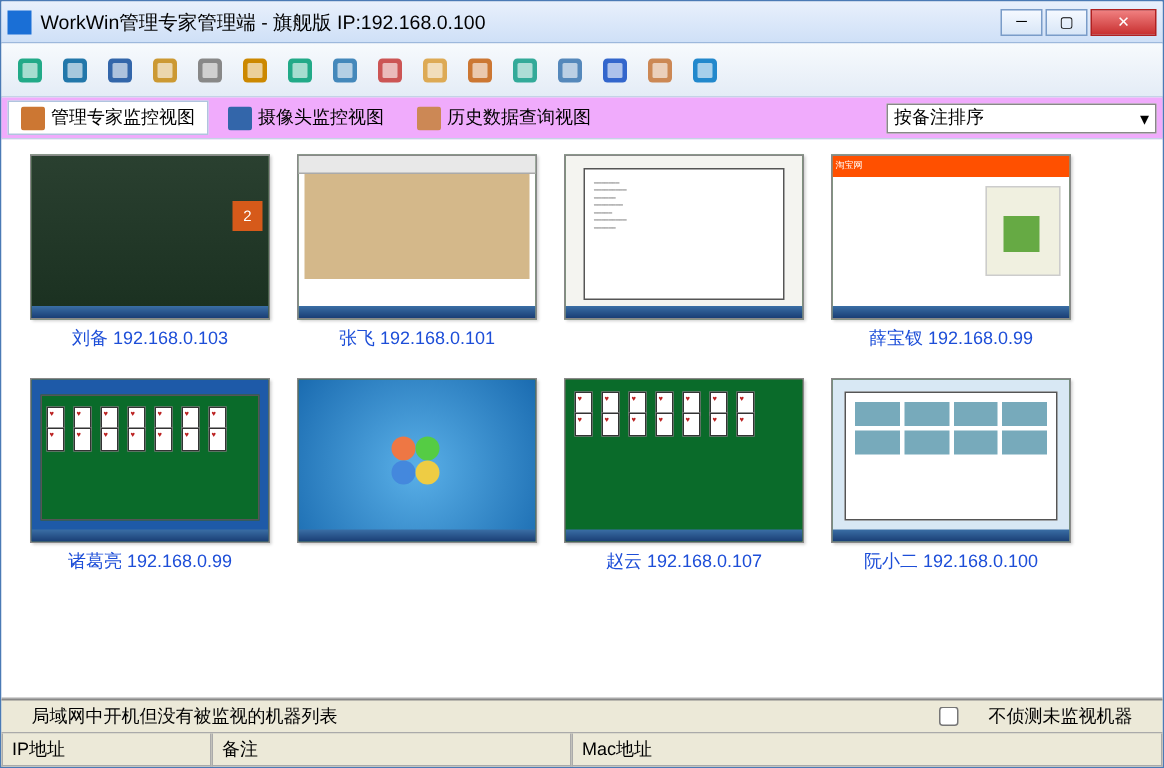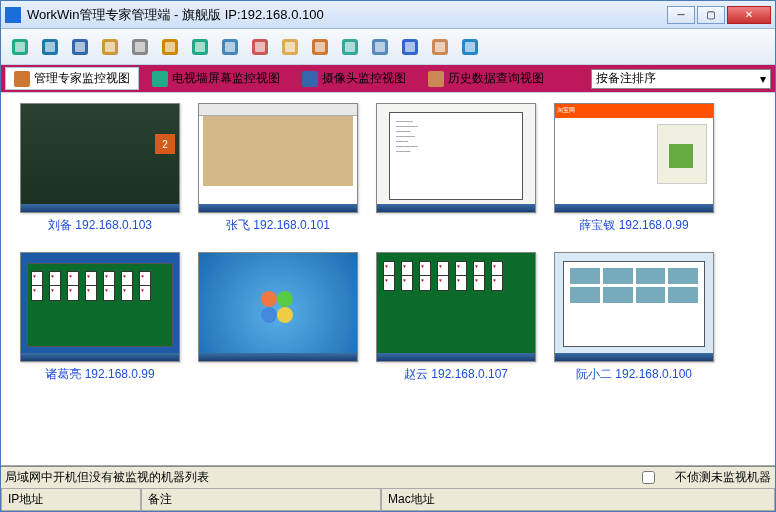--- a/index.html
+++ b/index.html
@@ -7,34 +7,34 @@
   .window { border: 1px solid #4a7ab5; height: 512px; display: flex; flex-direction: column; }
   .titlebar { background: linear-gradient(#e8f0fc,#cfe0f7); height: 28px; display: flex; align-items: center; padding: 0 4px; border-bottom: 1px solid #9db8dc; }
   .title-icon { width: 16px; height: 16px; background: #1a6fd6; margin-right: 6px; }
   .title-text { flex: 1; color: #000; font-size: 13px; }
   .win-ctrls { display: flex; gap: 2px; }
   .win-btn { width: 28px; height: 18px; border: 1px solid #7a9cc8; background: linear-gradient(#f5f9ff,#d8e6f7); display: flex; align-items: center; justify-content: center; font-size: 10px; cursor: pointer; }
   .win-btn.close { background: linear-gradient(#f08080,#c83030); color: #fff; border-color: #b02020; width: 44px; }
   .toolbar { background: linear-gradient(#f7fafd,#e4ecf6); border-bottom: 1px solid #c4d2e6; height: 36px; display: flex; align-items: center; padding: 0 6px; gap: 4px; }
   .tbtn { width: 26px; height: 26px; border: 1px solid transparent; display: flex; align-items: center; justify-content: center; cursor: pointer; border-radius: 2px; }
   .tbtn svg { width: 20px; height: 20px; }
-  .tabbar { background: #be185d; border-bottom: 1px solid #c4d2e6; height: 28px; display: flex; align-items: center; padding: 0 4px; gap: 4px; }
+  .tabbar { background: #f0abfc; border-bottom: 1px solid #c4d2e6; height: 28px; display: flex; align-items: center; padding: 0 4px; gap: 4px; }
   .tab { display: flex; align-items: center; gap: 4px; padding: 2px 8px; border: 1px solid transparent; cursor: pointer; font-size: 12px; }
   .tab.active { border: 1px solid #b0c4de; background: #fff; }
   .tab-icon { width: 16px; height: 16px; }
   .sort-select { margin-left: auto; height: 20px; border: 1px solid #888; font-size: 12px; width: 180px; background: #fff; padding: 0 4px; display: flex; align-items: center; justify-content: space-between; cursor: pointer; }
   .content { flex: 1; background: #fff; padding: 10px 14px; overflow: auto; border-bottom: 1px solid #aaa; }
   .grid { display: grid; grid-template-columns: repeat(4, 170px); gap: 18px 8px; }
   .thumb { display: flex; flex-direction: column; align-items: center; }
   .thumb-img { width: 160px; height: 110px; border: 1px solid #888; box-shadow: 1px 1px 2px rgba(0,0,0,0.2); background: #285a28; position: relative; overflow: hidden; }
   .thumb-label { margin-top: 4px; font-size: 12px; color: #1d4ed8; white-space: nowrap; }
   .mini-taskbar { position: absolute; bottom: 0; left: 0; right: 0; height: 8px; background: linear-gradient(#3a6ea5,#1a3e75); }
   .mini-win { position: absolute; background: #fff; border: 1px solid #555; }
   .bottom-panel { border-top: 1px solid #888; background: #ece9d8; }
-  .bp-header { display: flex; align-items: center; border-bottom: 1px solid #aaa; height: 22px; padding: 0 4px; }
+  .bp-header { display: flex; align-items: center; border-bottom: 1px solid #aaa; height: 22px; padding: 0 20px; }
   .bp-title { flex: 1; font-size: 12px; }
   .bp-check { display: flex; align-items: center; gap: 20px; font-size: 12px; }
   .bp-table { display: flex; height: 22px; justify-content: center; }
   .bp-th { border: 1px solid #aaa; border-top: none; padding: 2px 6px; font-size: 12px; background: #ece9d8; }
   .bp-th:nth-child(1){ width: 140px; }
   .bp-th:nth-child(2){ width: 240px; }
   .bp-th:nth-child(3){ flex: 1; }
 </style>
 </head>
 <body>
@@ -149,26 +149,20 @@
         </svg>
       </div>
     </div>
 
   <div class="tabbar">
       <div class="tab active">
         <span class="tab-icon"><svg width="16" height="16">
             <rect width="16" height="16" rx="2" fill="#c73"></rect>
           </svg></span>
         <span>管理专家监控视图</span>
-      </div>
-      <div class="tab">
-        <span class="tab-icon"><svg width="16" height="16">
-            <rect width="16" height="16" rx="2" fill="#2a8"></rect>
-          </svg></span>
-        <span>电视墙屏幕监控视图</span>
       </div>
       <div class="tab">
         <span class="tab-icon"><svg width="16" height="16">
             <rect width="16" height="16" rx="2" fill="#36a"></rect>
           </svg></span>
         <span>摄像头监控视图</span>
       </div>
       <div class="tab">
         <span class="tab-icon"><svg width="16" height="16">
             <rect width="16" height="16" rx="2" fill="#c85"></rect>

